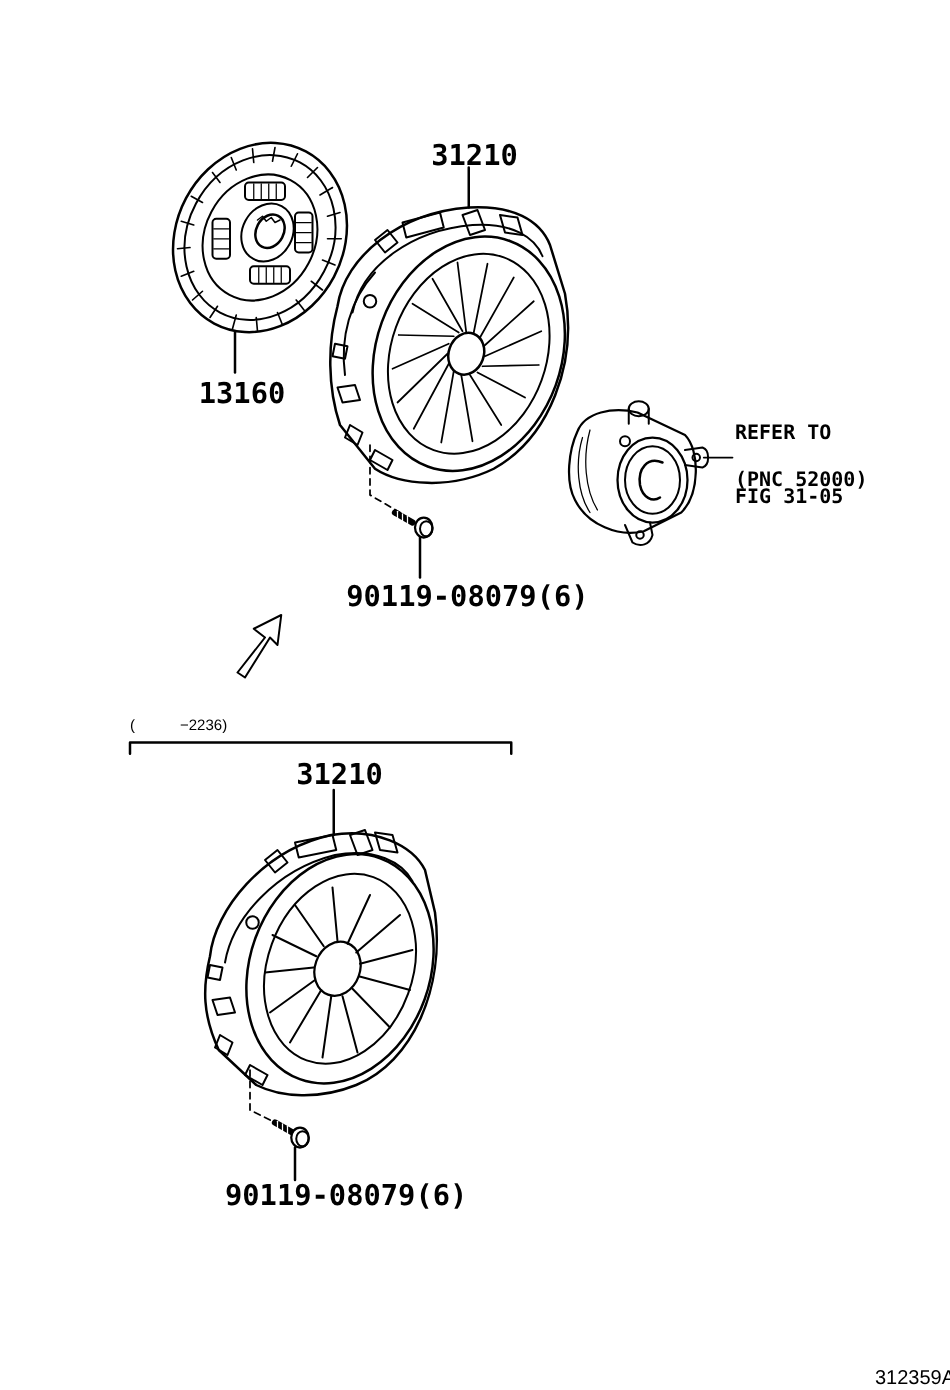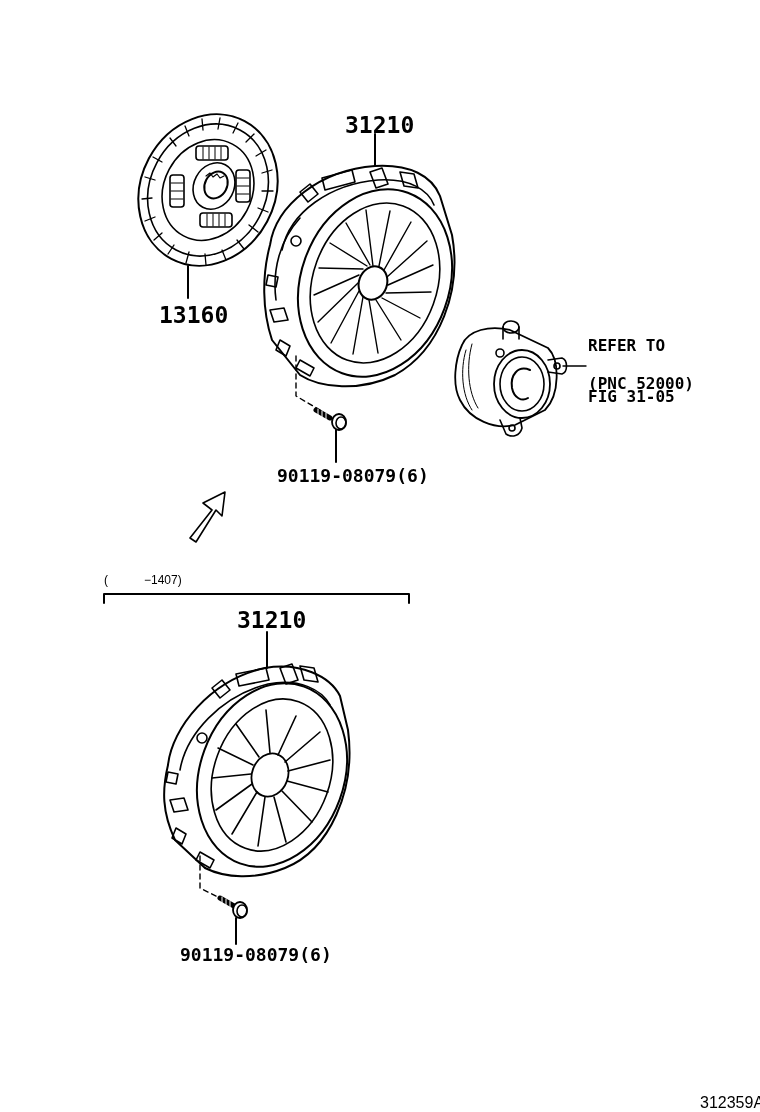--- a/index.html
+++ b/index.html
@@ -1,17 +1,17 @@
 <!DOCTYPE html>
 <html><head>
 <meta charset="utf-8">
 <style>
   html, body { margin: 0; padding: 0; background: #ffffff; }
   body { width: 760px; height: 1112px; position: relative; overflow: hidden; font-family: "DejaVu Sans Mono", monospace; color: #000; }
-  .part-label { position: absolute; font-family: "DejaVu Sans Mono", monospace; font-weight: bold; font-size: 18px; letter-spacing: 0px; white-space: nowrap; line-height: 1; }
+  .part-label { position: absolute; font-family: "DejaVu Sans Mono", monospace; font-weight: bold; font-size: 23px; letter-spacing: 0px; white-space: nowrap; line-height: 1; }
   .part-label.lg { font-size: 23px; }
   .note { position: absolute; font-family: "DejaVu Sans Mono", monospace; font-weight: bold; font-size: 16px; white-space: nowrap; line-height: 19px; }
   .range { position: absolute; font-family: "Liberation Sans", sans-serif; font-size: 12px; white-space: nowrap; }
   .ref { position: absolute; font-family: "Liberation Sans", sans-serif; font-weight: normal; font-size: 16px; white-space: nowrap; margin-top: 10px; }
   svg.art { position: absolute; left: 0; top: 0; }
 </style>
 </head>
 <body>
 
 <svg class="art" width="760" height="1112" viewBox="0 0 760 1112" xmlns="http://www.w3.org/2000/svg">
@@ -202,18 +202,18 @@
 <div class="part-label lg" style="left:159px; top:304px;">13160</div>
 <div class="part-label" style="left:277px; top:467px;">90119-08079(6)</div>
 
 <div>
   <div class="note" style="left:588px; top:336px;text-align:center;">REFER TO</div>
   <div class="note" style="left:588px; top:355px;margin-top:32px;">FIG 31-05</div>
   <div class="note" style="left:588px; top:374px;">(PNC 52000)</div>
 </div>
 
 <div class="range" style="left:104px; top:573px;">(</div>
-<div class="range" style="left:144px; top:573px;">−1407)</div>
+<div class="range" style="left:144px; top:573px;">−2236)</div>
 
 <div class="part-label lg" style="left:237px; top:609px;">31210</div>
 <div class="part-label" style="left:180px; top:946px;">90119-08079(6)</div>
 
 <div class="ref" style="left:700px; top:1084px;">312359A</div>
 
 </body></html>

